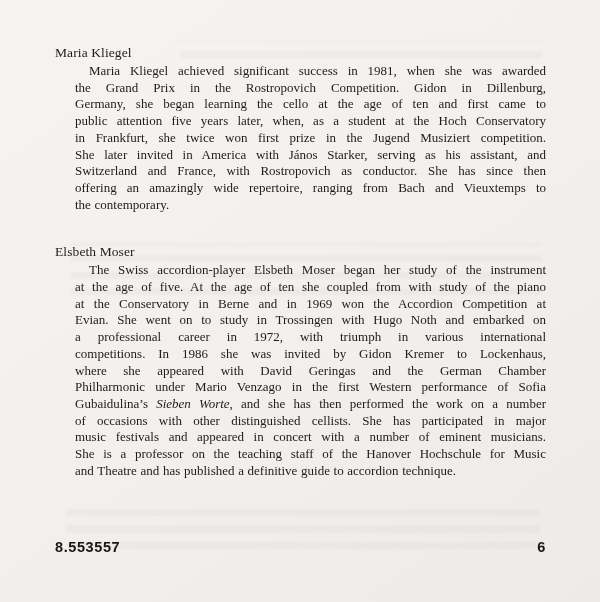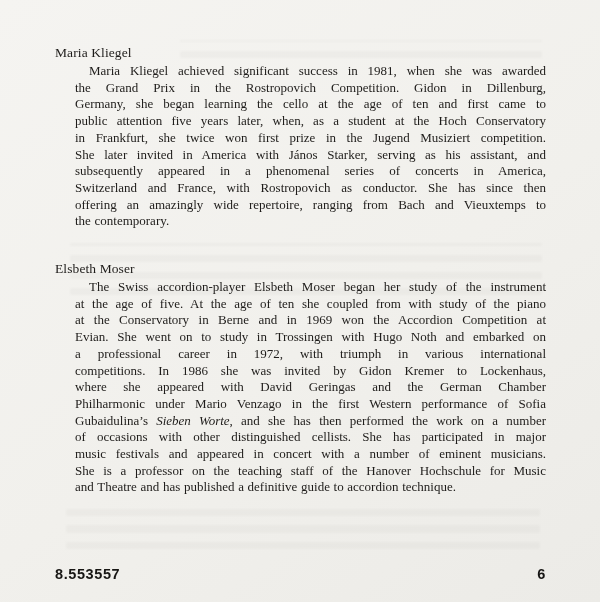--- a/index.html
+++ b/index.html
@@ -51,21 +51,21 @@
     word-spacing: 0.4px;
     margin-left: 20px;
   }
   .line.first { text-indent: 14px; }
   .line.last  { text-align-last: left; }
   .section + .section { margin-top: 30px; }
   .it { font-style: italic; }
 
   .footer {
     position: absolute;
-    left: 55px; right: 54px; top: 566px;
+    left: 55px; right: 54px; top: 539px;
     display: flex;
     justify-content: space-between;
     align-items: flex-start;
     font-family: "Liberation Sans", sans-serif;
     font-weight: bold;
     font-size: 14.5px;
     letter-spacing: 0.6px;
     color: #171614;
     gap: 11px;
   }
@@ -83,21 +83,20 @@
 
     <div class="section">
       <h2 class="section-heading">Maria Kliegel</h2>
       <div class="para">
         <div class="line first">Maria Kliegel achieved significant success in 1981, when she was awarded</div>
         <div class="line">the Grand Prix in the Rostropovich Competition.  Gidon in Dillenburg,</div>
         <div class="line">Germany, she began learning the cello at the age of ten and first came to</div>
         <div class="line">public attention five years later, when, as a student at the Hoch Conservatory</div>
         <div class="line">in Frankfurt, she twice won first prize in the Jugend Musiziert competition.</div>
         <div class="line">She later invited in America with János Starker, serving as his assistant, and</div>
-        <div class="line">subsequently appeared in a phenomenal series of concerts in America,</div>
         <div class="line">Switzerland and France, with Rostropovich as conductor.  She has since then</div>
         <div class="line">offering an amazingly wide repertoire, ranging from Bach and Vieuxtemps to</div>
         <div class="line last">the contemporary.</div>
       </div>
     </div>
 
     <div class="section">
       <h2 class="section-heading">Elsbeth Moser</h2>
       <div class="para">
         <div class="line first">The Swiss accordion-player Elsbeth Moser began her study of the instrument</div>

